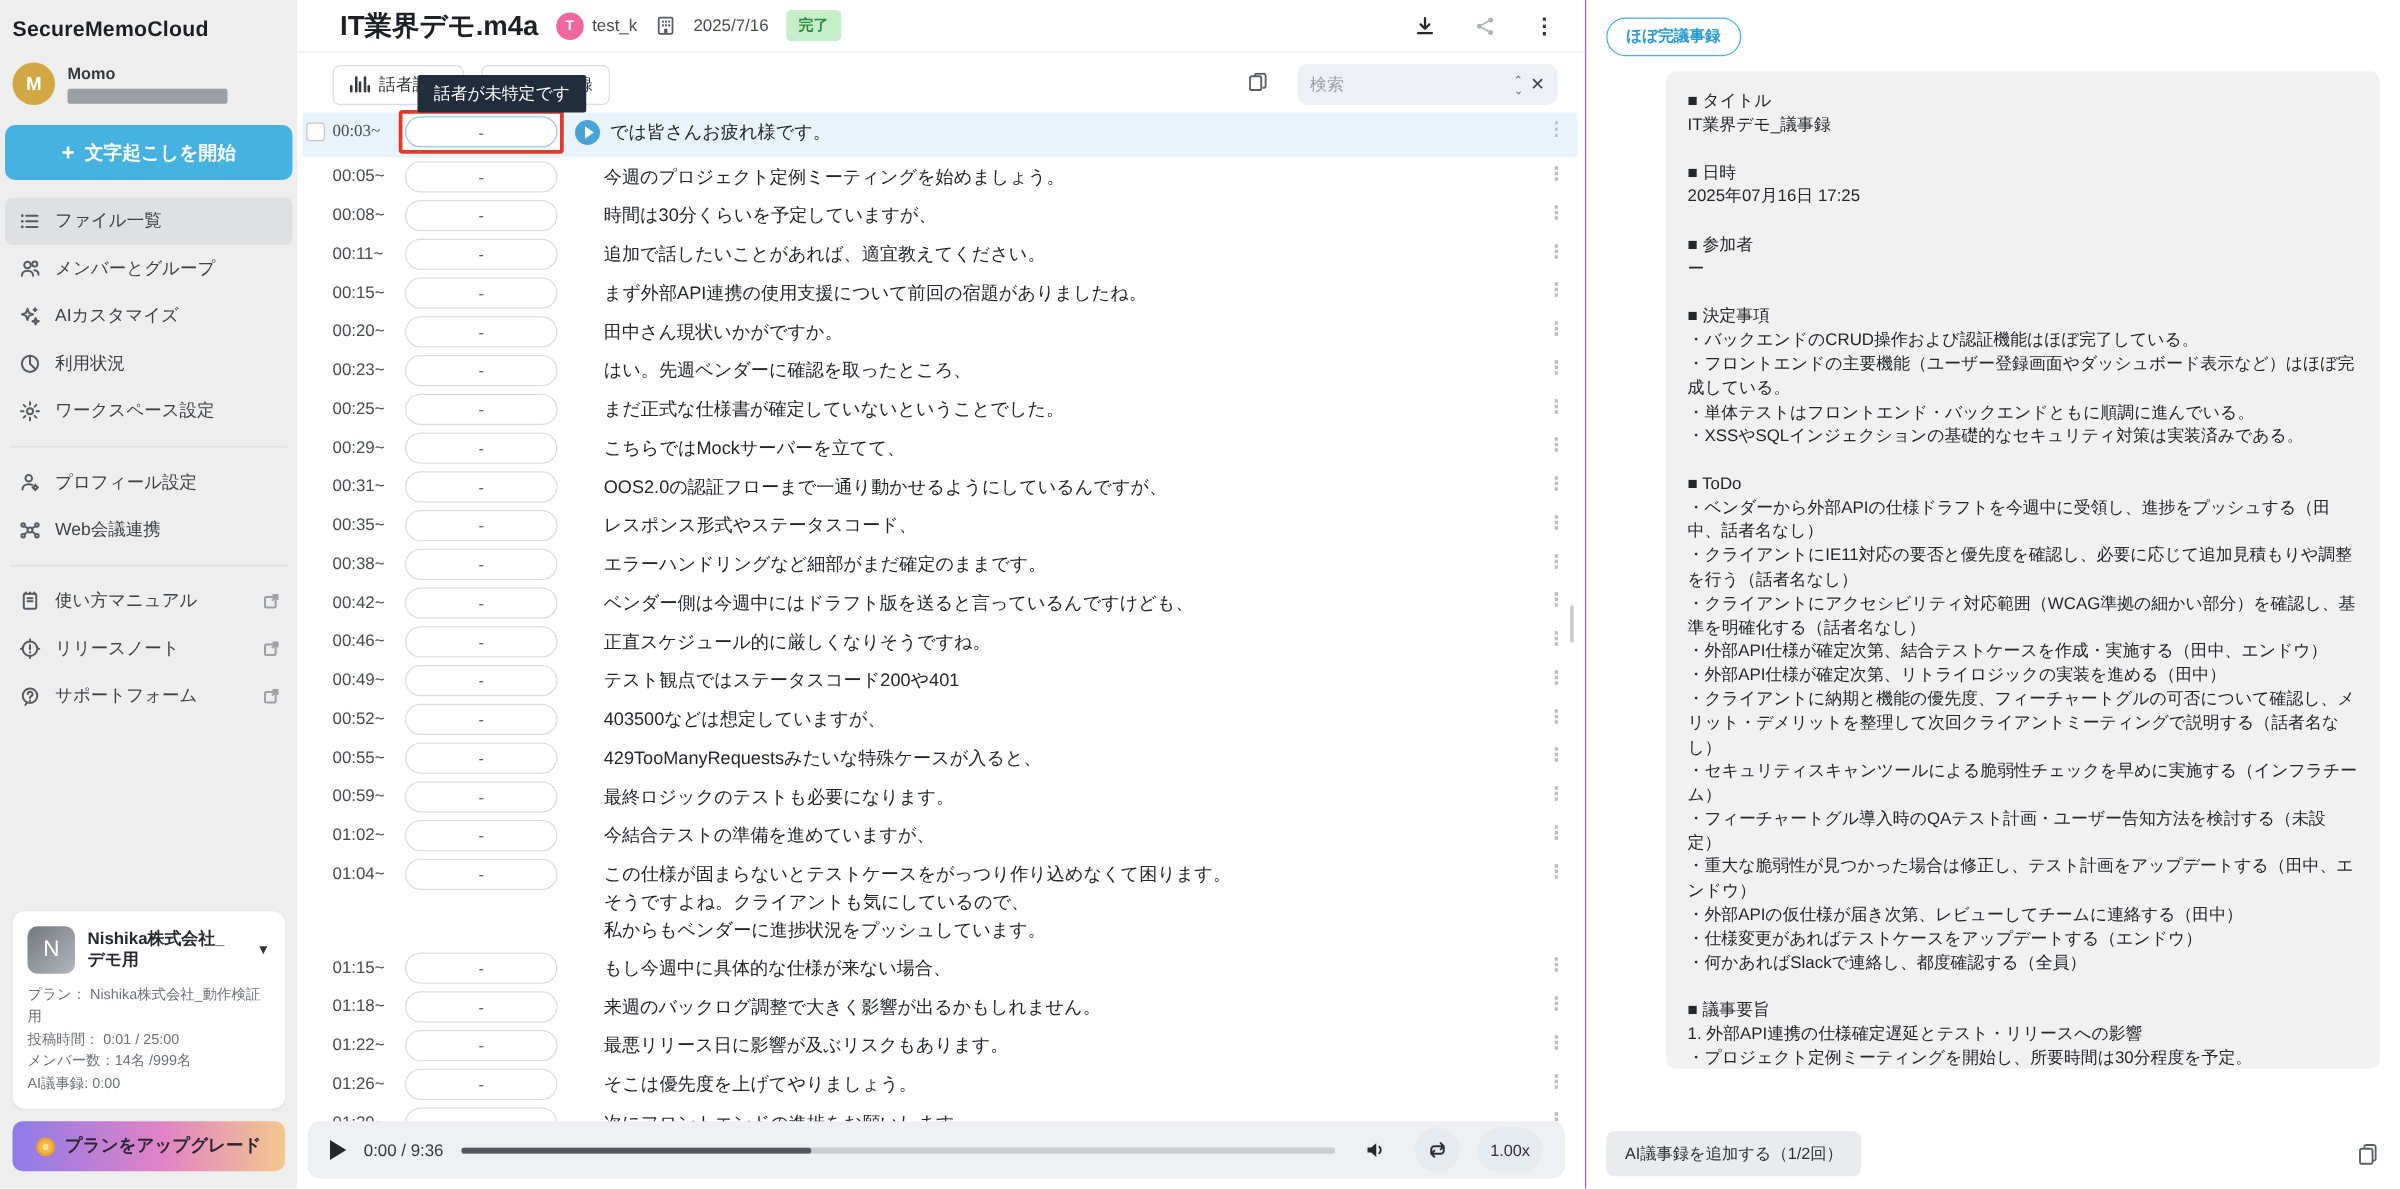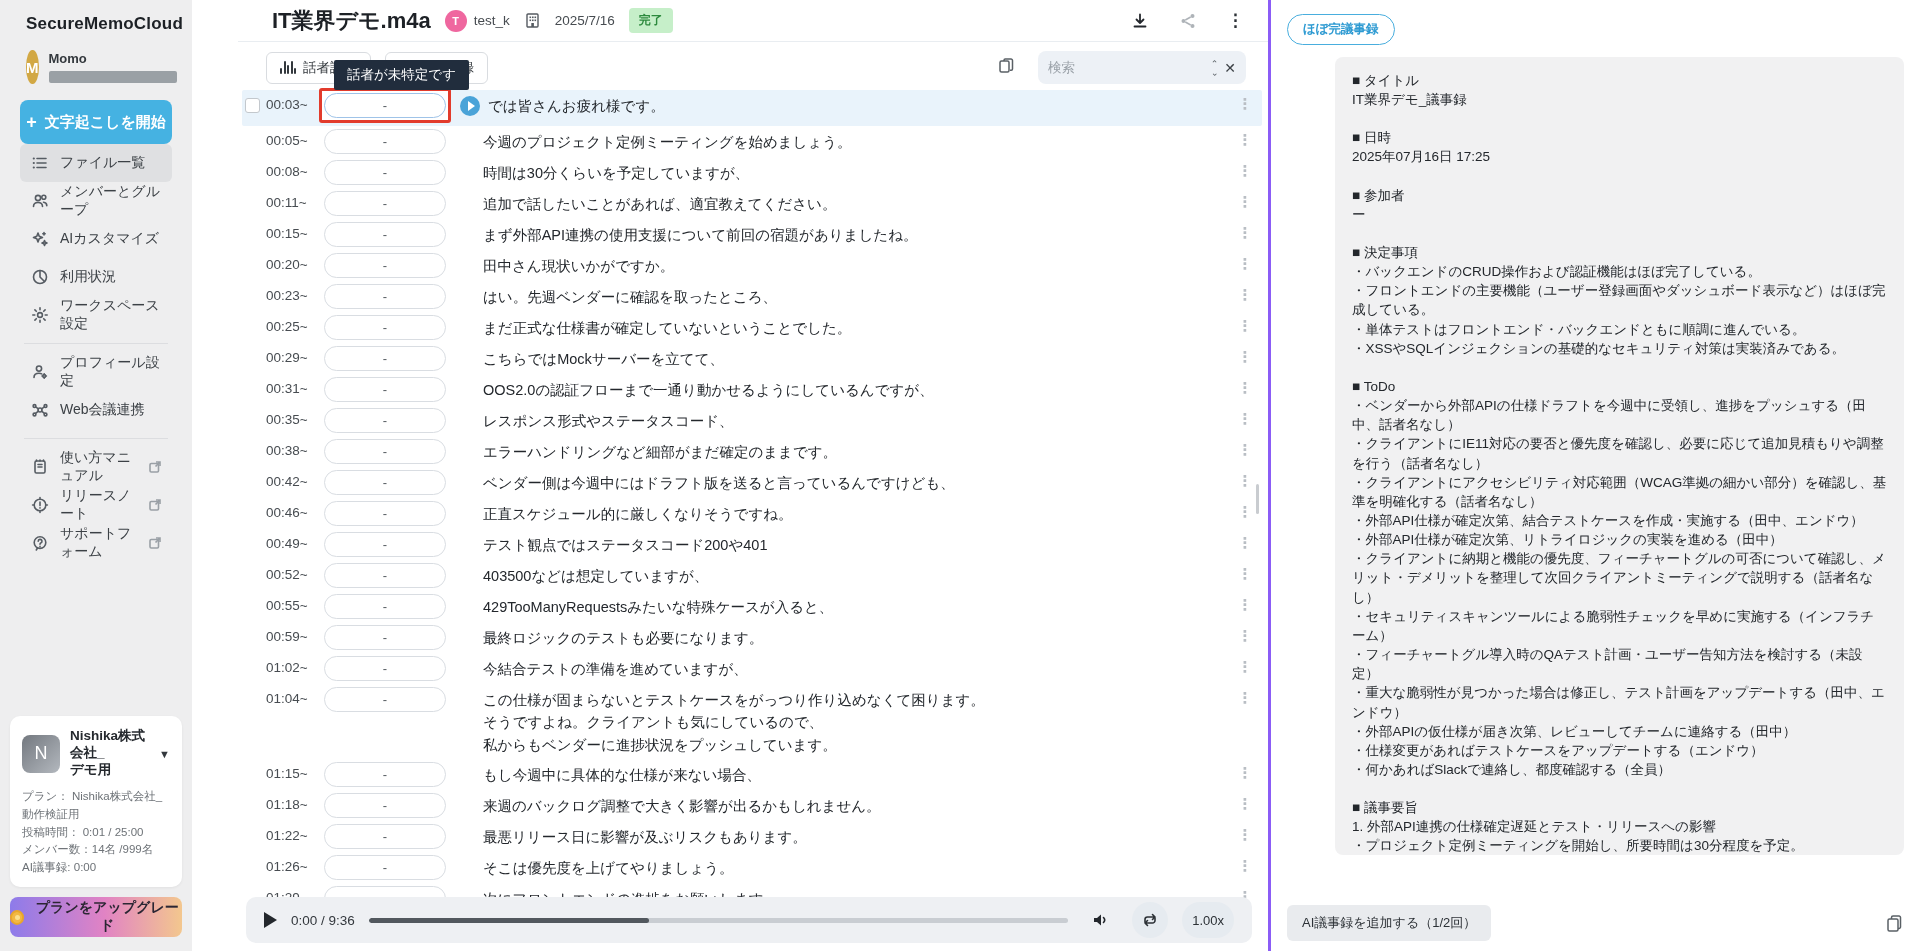--- a/index.html
+++ b/index.html
@@ -1,29 +1,29 @@
 <!DOCTYPE html>
 <html><head>
 <meta charset="utf-8">
 <style>
   * { margin:0; padding:0; box-sizing:border-box; }
   html,body { background:#fff; }
   body { font-family:"Liberation Sans","DejaVu Sans",sans-serif; color:#2c3136; }
   .app { position:relative; width:1920px; height:951px; overflow:hidden; background:#fff; }
 
   
-  .sidebar { position:absolute; left:0; top:0; width:192px; height:951px; background:#eeeeef; padding:14px 20px; }
+  .sidebar { position:absolute; left:0; top:0; width:238px; height:951px; background:#eeeeef; padding:14px 4px; }
   .brand { font-size:17px; font-weight:bold; color:#1c2025; padding-left:6px; letter-spacing:.2px; }
   .user-row { display:flex; align-items:flex-start; gap:10px; margin:16px 0 0 6px; }
   .avatar-m { width:34px; height:34px; border-radius:50%; background:#d2a844; color:#fff; font-weight:bold; font-size:15px; display:flex; align-items:center; justify-content:center; }
   .user-name { font-size:13px; font-weight:bold; color:#33383d; margin-top:1px; }
   .redacted { width:128px; height:12px; background:#9aa0a5; border-radius:2px; margin-top:5px; }
   .start-btn { margin-top:16px; width:100%; height:44px; background:#45b2e2; border:none; border-radius:8px; color:#fff; font-size:15px; font-weight:bold; display:flex; align-items:center; justify-content:center; gap:8px; cursor:pointer; font-family:inherit; }
   .start-btn .plus { font-size:18px; font-weight:bold; }
-  .nav { }
+  .nav { margin-top:14px; }
   .nav-item { display:flex; align-items:center; gap:11px; height:38px; padding:0 10px; border-radius:6px; font-size:14px; color:#3c4146; cursor:pointer; }
   .nav-item.active { background:#dfe0e2; }
   .nav-item .nicon { width:19px; height:19px; flex:0 0 19px; display:flex; align-items:center; justify-content:center; color:#565c63; }
   .nav-item .nicon svg { width:18px; height:18px; stroke:#565c63; fill:none; stroke-width:1.6; stroke-linecap:round; stroke-linejoin:round; }
   .nav-item .ext { margin-left:auto; display:flex; }
   .nav-item .ext svg { width:14px; height:14px; stroke:#9aa0a6; fill:none; stroke-width:1.6; }
   .nav-div { height:1px; background:#dcdde0; margin:9px 4px; }
   .ws-card { position:absolute; left:10px; right:10px; bottom:64px; background:#fff; border-radius:10px; padding:12px 12px 10px; box-shadow:0 1px 3px rgba(0,0,0,.06); }
   .ws-head { display:flex; align-items:center; gap:10px; }
   .ws-avatar { width:38px; height:38px; border-radius:8px; background:linear-gradient(135deg,#73787f,#b3b8be); color:#fff; font-size:18px; display:flex; align-items:center; justify-content:center; flex:0 0 38px; }
@@ -61,21 +61,21 @@
   .search-box { width:208px; height:33px; background:#edf1f6; border-radius:8px; display:flex; align-items:center; padding:0 10px; gap:6px; }
   .search-box input { flex:1; border:none; background:transparent; outline:none; font-size:13.5px; color:#33383d; font-family:inherit; min-width:0; }
   .search-box input::placeholder { color:#9aa1a8; }
   .chevrons { display:flex; flex-direction:column; line-height:.62; font-size:9px; color:#555b61; }
   .search-close { font-size:14px; color:#3c4146; cursor:pointer; }
 
   .tooltip { position:absolute; left:96px; top:18px; background:#212d3d; color:#fff; font-size:13.5px; padding:6px 13px; border-radius:2px; z-index:20; white-space:nowrap; }
 
   .rows { padding:2px 14px 0 28px; }
   .t-row { display:flex; align-items:flex-start; padding:3px 0; min-height:30px; }
-  .t-row.hl { background:#e9f3fb; margin:0 -8px 0 -24px; padding-left:24px; padding-right:8px; border-radius:2px; }
+  .t-row.hl { background:#e9f3fb; margin:0 -8px 0 -24px; padding-left:24px; padding-right:8px; border-radius:2px;font-family:Liberation Serif, serif; }
   .chk { width:15px; height:15px; border:1px solid #c3c8cd; border-radius:3px; background:#fff; margin:5px 6px 0 -21px; flex:0 0 15px; }
   .t-time { width:58px; flex:0 0 58px; font-size:13.5px; color:#474c51; margin-top:4px; }
   .pill-wrap { flex:0 0 auto; margin-right:9px; }
   .speaker-pill { width:122px; height:25px; background:#fff; border:1px solid #d9dde2; border-radius:13px; font-size:13px; color:#555b61; display:flex; align-items:center; justify-content:center; }
   .red-box { border:3px solid #e23b2c; border-radius:3px; padding:2px; margin:-5px 0 0 -5px; background:#fff; }
   .red-box .speaker-pill { border-color:#9fc3e8; }
   .play-dot { width:20px; height:20px; border-radius:50%; background:#4aa3d8; flex:0 0 20px; margin:3px 8px 0 0; position:relative; cursor:pointer; border:none; }
   .play-dot::after { content:""; position:absolute; left:8px; top:5px; border-left:7px solid #fff; border-top:5px solid transparent; border-bottom:5px solid transparent; }
   .no-play { width:28px; flex:0 0 28px; }
   .t-text { flex:1; font-size:14.5px; color:#23272c; line-height:1.55; margin-top:2px; white-space:pre-line; }
@@ -86,21 +86,21 @@
   .p-play { width:0; height:0; border-left:13px solid #23272c; border-top:8px solid transparent; border-bottom:8px solid transparent; cursor:pointer; }
   .p-time { font-size:13.5px; color:#33383d; white-space:nowrap; }
   .p-track { flex:1; height:5px; background:#c9cdd2; border-radius:3px; overflow:hidden; cursor:pointer; }
   .p-fill { height:100%; background:#52585e; border-radius:3px; }
   .p-circ { height:36px; min-width:36px; border-radius:18px; background:#e6ebf0; display:flex; align-items:center; justify-content:center; border:none; cursor:pointer; }
   .p-speed { padding:0 10px; font-size:13px; color:#2c3136; font-family:inherit; }
 
   .pane-handle { position:absolute; left:1256px; top:484px; width:3px; height:30px; background:#c9ccd0; border-radius:2px; }
 
   
-  .right { position:absolute; right:0; top:0; width:652px; height:951px; background:#fff; border-left:3px solid #8b5cf6; padding:14px 16px 0; }
+  .right { position:absolute; right:0; top:0; width:652px; height:951px; background:#fff; border-left:1px solid #8b5cf6; padding:14px 16px 0; }
   .minutes-badge { display:inline-block; border:1.5px solid #49aede; color:#2d9ad2; border-radius:17px; padding:6px 15px; font-size:12.5px; font-weight:bold; background:#fff; }
   .minutes-card { margin-top:12px; background:#f1f1f2; border-radius:8px; padding:14px 17px; height:798px; overflow:hidden; font-size:13.5px; color:#23272c; line-height:1.42;margin-left:48px; }
   .m-section { margin-bottom:19px; }
   .m-section:last-child { margin-bottom:0; }
   .m-line { white-space:pre-wrap; }
   .r-footer { position:absolute; left:16px; right:16px; bottom:10px; display:flex; align-items:center; justify-content:space-between; }
   .ai-add-btn { background:#e9ebee; border:none; border-radius:6px; padding:9px 15px; font-size:13px; color:#2c3136; cursor:pointer; font-family:inherit; }
   svg.ic { display:block; }
 </style>
 </head>

